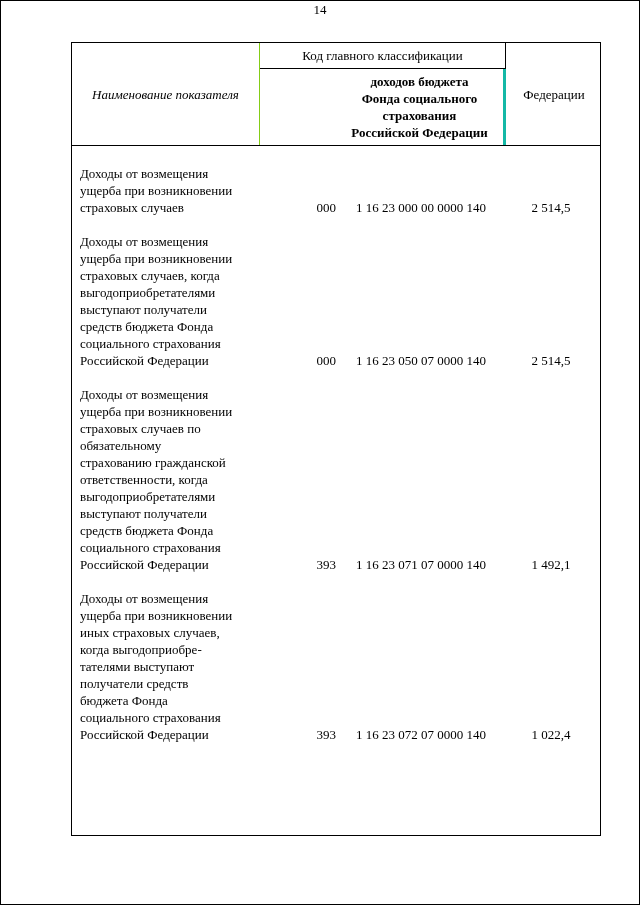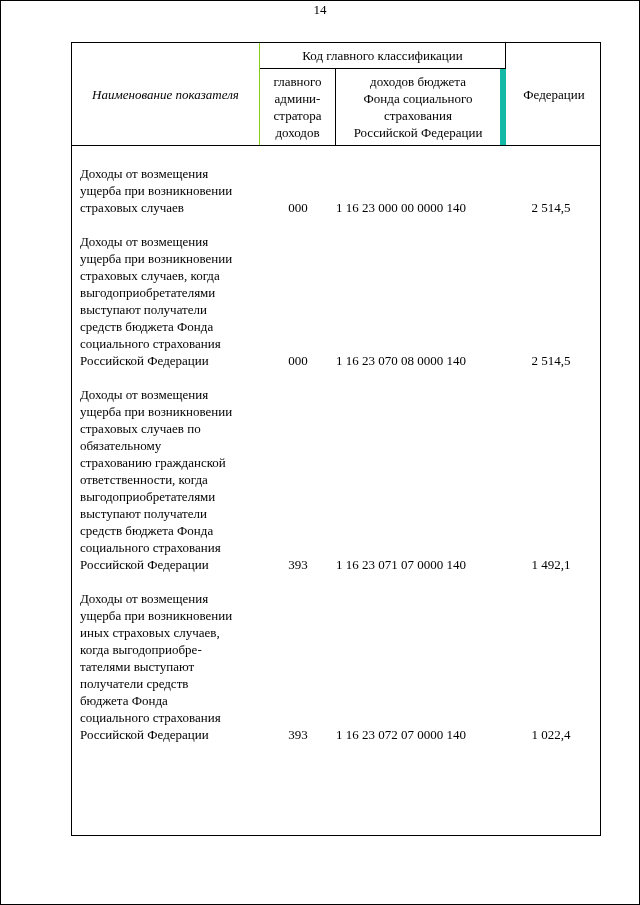--- a/index.html
+++ b/index.html
@@ -55,64 +55,62 @@
     border-bottom: 1px solid #000000;
   }
   .h-admin {
     grid-column: 2;
     grid-row: 2;
     border-right: 1px solid #000000;
   }
   .h-budget {
     grid-column: 3;
     grid-row: 2;
-    border-right: 6px solid #14b8a6;
+    border-right: 3px solid #14b8a6;
+    font-weight: bold;
   }
   .h-exec {
     grid-column: 4;
     grid-row: 1 / 3;
   }
   .tbody {
     padding-top: 2px;
     padding-bottom: 92px;
   }
   .trow {
     display: grid;
     grid-template-columns: 188px 76px 170px 96px;
     align-items: end;
     margin-top: 17px;
   }
   .c-name {
     padding-left: 8px;
     white-space: pre-line;
   }
   .c-admin {
-    text-align: center;
+    text-align: right;
     margin-top: 13px;
   }
   .c-code {
+    text-align: center;
   }
   .c-exec {
     text-align: center;
     padding-right: 6px;
   }
 </style>
 </head>
 <body>
 
 <div class="page-number">14</div>
 
 <div class="budget-table">
   <div class="thead">
     <div class="cell h-name">Наименование показателя</div>
     <div class="cell h-codegroup">Код главного классификации</div>
-    <div class="cell h-admin">главного
-админи-
-стратора
-доходов</div>
     <div class="cell h-budget">доходов бюджета
 Фонда социального
 страхования
 Российской Федерации</div>
     <div class="cell h-exec">Федерации</div>
   </div>
 
   <div class="tbody">
     <div class="trow">
       <div class="c-name">Доходы от возмещения
@@ -126,21 +124,21 @@
     <div class="trow">
       <div class="c-name">Доходы от возмещения
 ущерба при возникновении
 страховых случаев, когда
 выгодоприобретателями
 выступают получатели
 средств бюджета Фонда
 социального страхования
 Российской Федерации</div>
       <div class="c-admin">000</div>
-      <div class="c-code">1 16 23 070 08 0000 140</div>
+      <div class="c-code">1 16 23 050 07 0000 140</div>
       <div class="c-exec">2 514,5</div>
     </div>
 
     <div class="trow">
       <div class="c-name">Доходы от возмещения
 ущерба при возникновении
 страховых случаев по
 обязательному
 страхованию гражданской
 ответственности, когда

